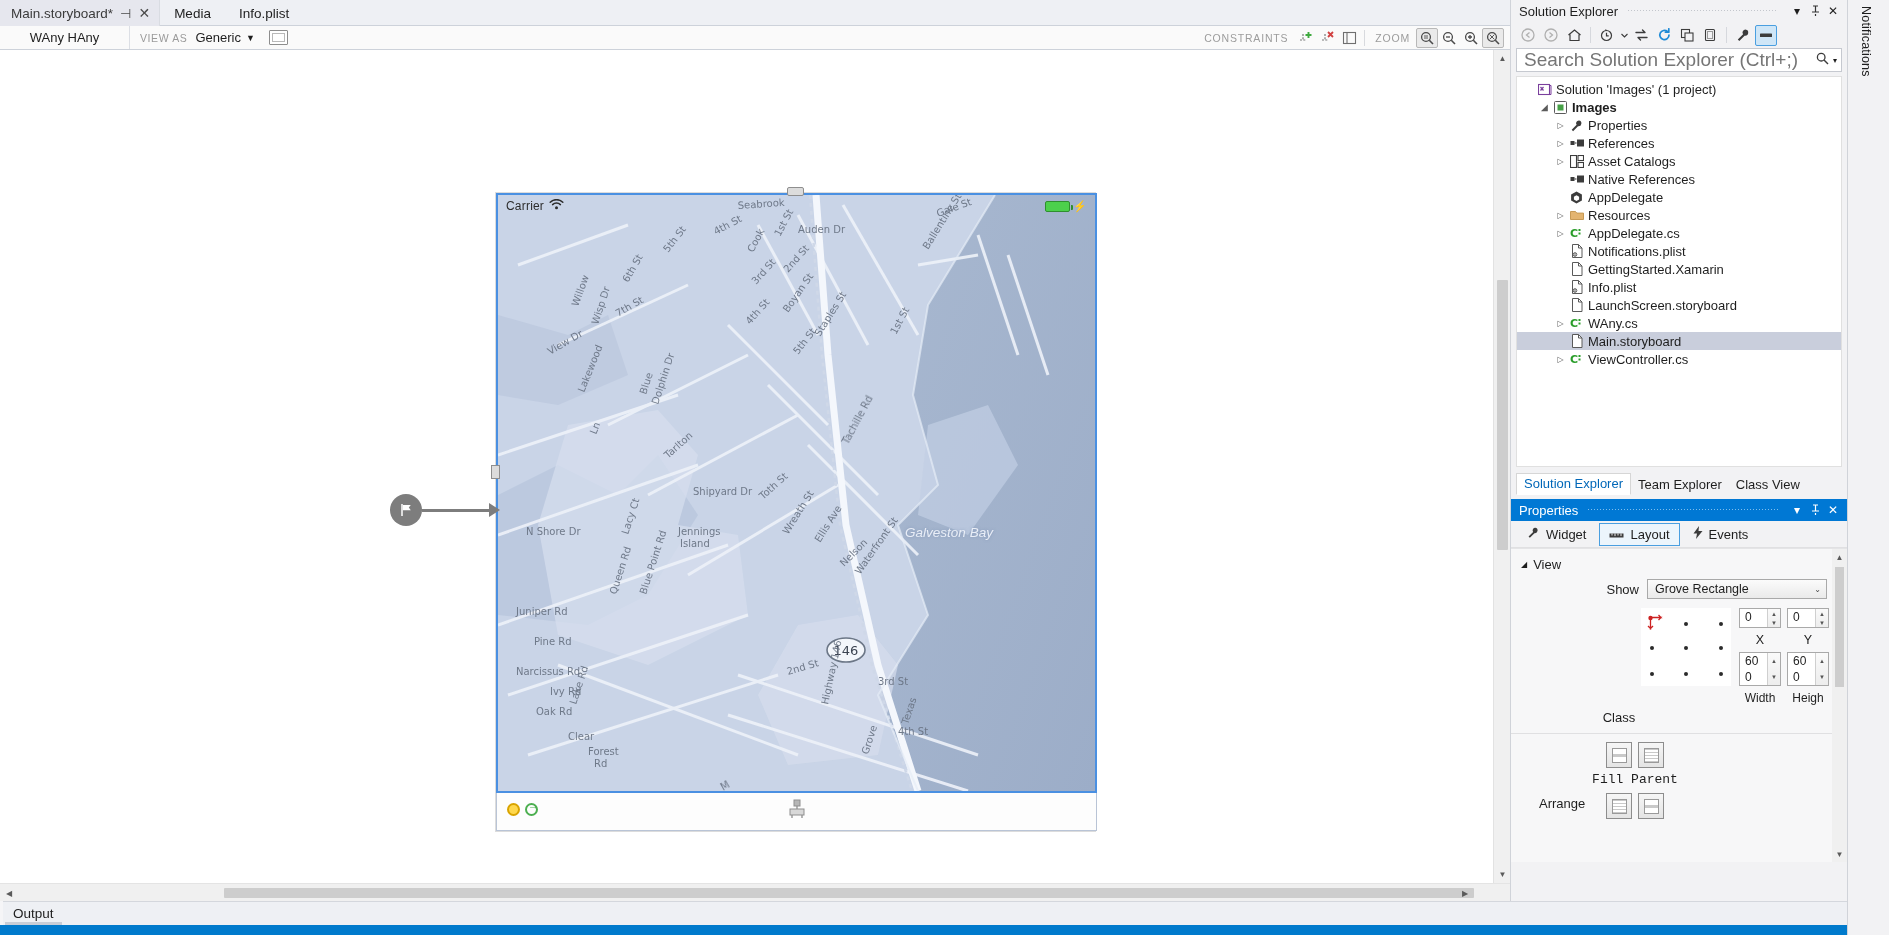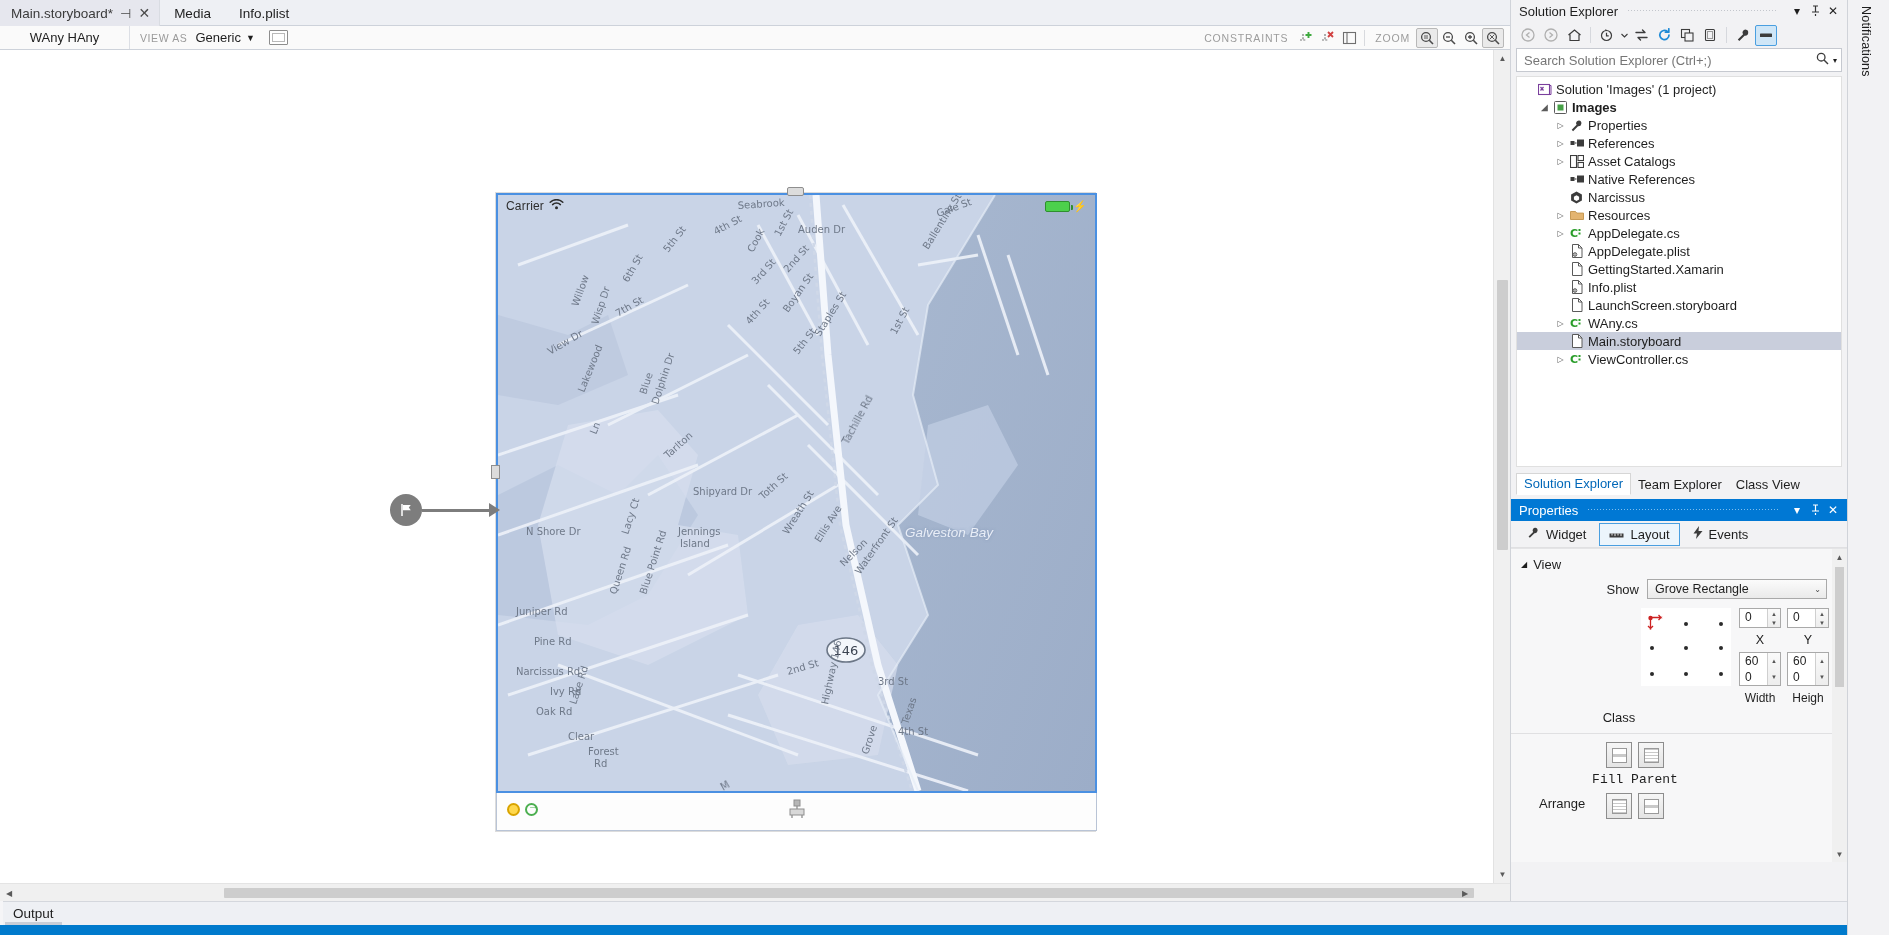--- a/index.html
+++ b/index.html
@@ -273,21 +273,21 @@
   }
   .se-toolbar .tbi.sel { border: 1px solid #4a9fe0; background: #cfe6f7; }
   .se-toolbar .vsep { width: 1px; height: 16px; background: #d6d8dd; margin: 0 4px; }
 
   .se-search {
     height: 24px; margin: 0 5px; background: #fff;
     border: 1px solid #c6c9d0; display: flex; align-items: center;
     padding: 0 4px 0 7px;
   }
   .se-search input {
-    flex: 1; border: none; outline: none; font-size: 13px;
+    flex: 1; border: none; outline: none; font-size: 19px;
     font-family: "Liberation Sans", sans-serif; color: #1e1e1e;
     background: transparent;
   }
   .se-search input::placeholder { color: #767676; }
 
   .se-tree {
     height: 391px; background: #fff; margin: 4px 5px 0 5px;
     border: 1px solid #e0e0e0; overflow: hidden; padding-top: 3px;
   }
   .trow {
@@ -846,21 +846,21 @@
           <span>Native References</span>
         </div>
         <div class="trow" style="padding-left: 36px;">
           <span class="expander"></span>
           <span class="ticon">
             <svg width="13" height="13" viewBox="0 0 13 13">
               <path d="M6.5 0.6l5.4 3v5.8l-5.4 3-5.4-3V3.6z" fill="#3c3c3c"></path>
               <path d="M6.5 4.2l2.6 1.5v2.8L6.5 10 3.9 8.5V5.7z" fill="#fff"></path>
             </svg>
           </span>
-          <span>Narcissus</span>
+          <span>AppDelegate</span>
         </div>
         <div class="trow" style="padding-left: 36px;">
           <span class="expander">▷</span>
           <span class="ticon">
             <svg width="14" height="12" viewBox="0 0 14 12">
               <path d="M0.5 2.5h5l1.3 1.6h6.7v6.4H0.5z" fill="#e3b470" stroke="#c79a56" stroke-width="1"></path>
             </svg>
           </span>
           <span>Resources</span>
         </div>
@@ -878,21 +878,21 @@
         <div class="trow" style="padding-left: 36px;">
           <span class="expander"></span>
           <span class="ticon">
             <svg width="12" height="14" viewBox="0 0 12 14">
               <path d="M1.5 0.5h6l3.5 3.5v9.5h-9.5z" fill="#fff" stroke="#5a5a5a" stroke-width="1"></path>
               <path d="M7.5 0.5v3.5h3.5" fill="none" stroke="#5a5a5a" stroke-width="1"></path>
               <circle cx="4" cy="10.5" r="1.8" fill="none" stroke="#5a5a5a" stroke-width="1"></circle>
               <path d="M4 9v3" stroke="#5a5a5a" stroke-width=".9"></path>
             </svg>
           </span>
-          <span>AppDelegate.plist</span>
+          <span>Notifications.plist</span>
         </div>
         <div class="trow" style="padding-left: 36px;">
           <span class="expander"></span>
           <span class="ticon">
             <svg width="12" height="14" viewBox="0 0 12 14">
               <path d="M1.5 0.5h6l3.5 3.5v9.5h-9.5z" fill="#fff" stroke="#5a5a5a" stroke-width="1"></path>
               <path d="M7.5 0.5v3.5h3.5" fill="none" stroke="#5a5a5a" stroke-width="1"></path>
             </svg>
           </span>
           <span>GettingStarted.Xamarin</span>

